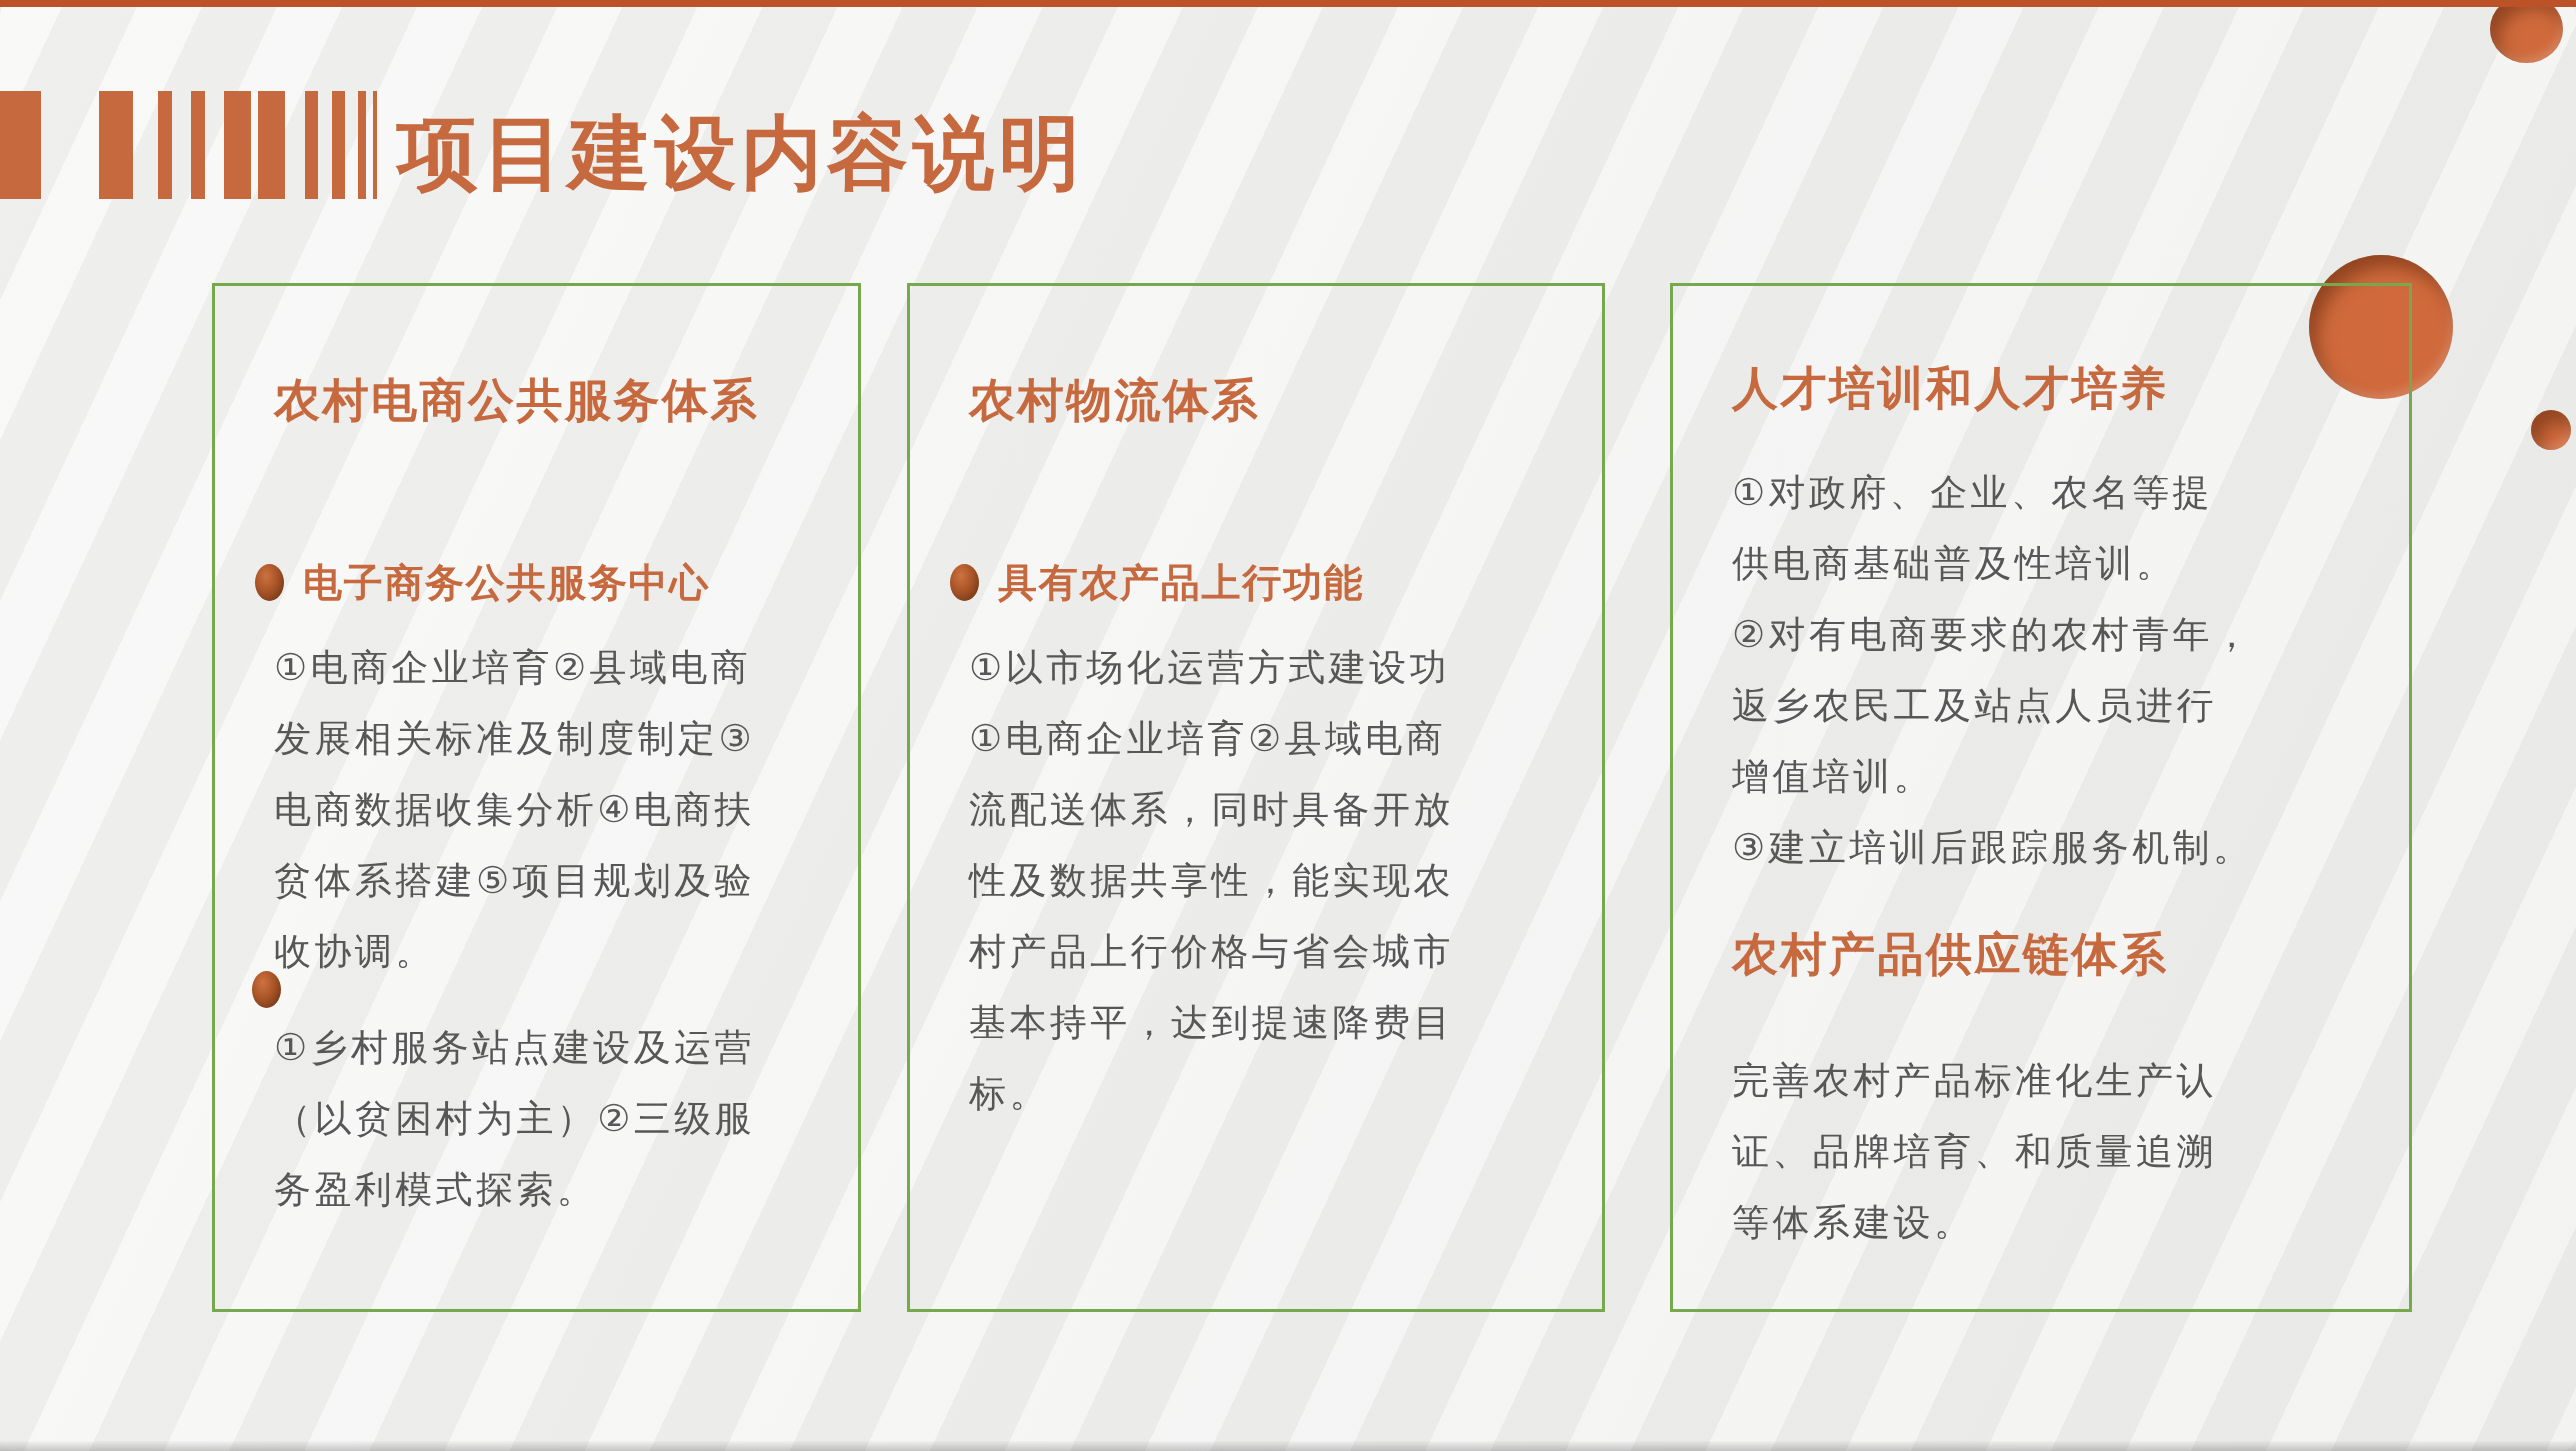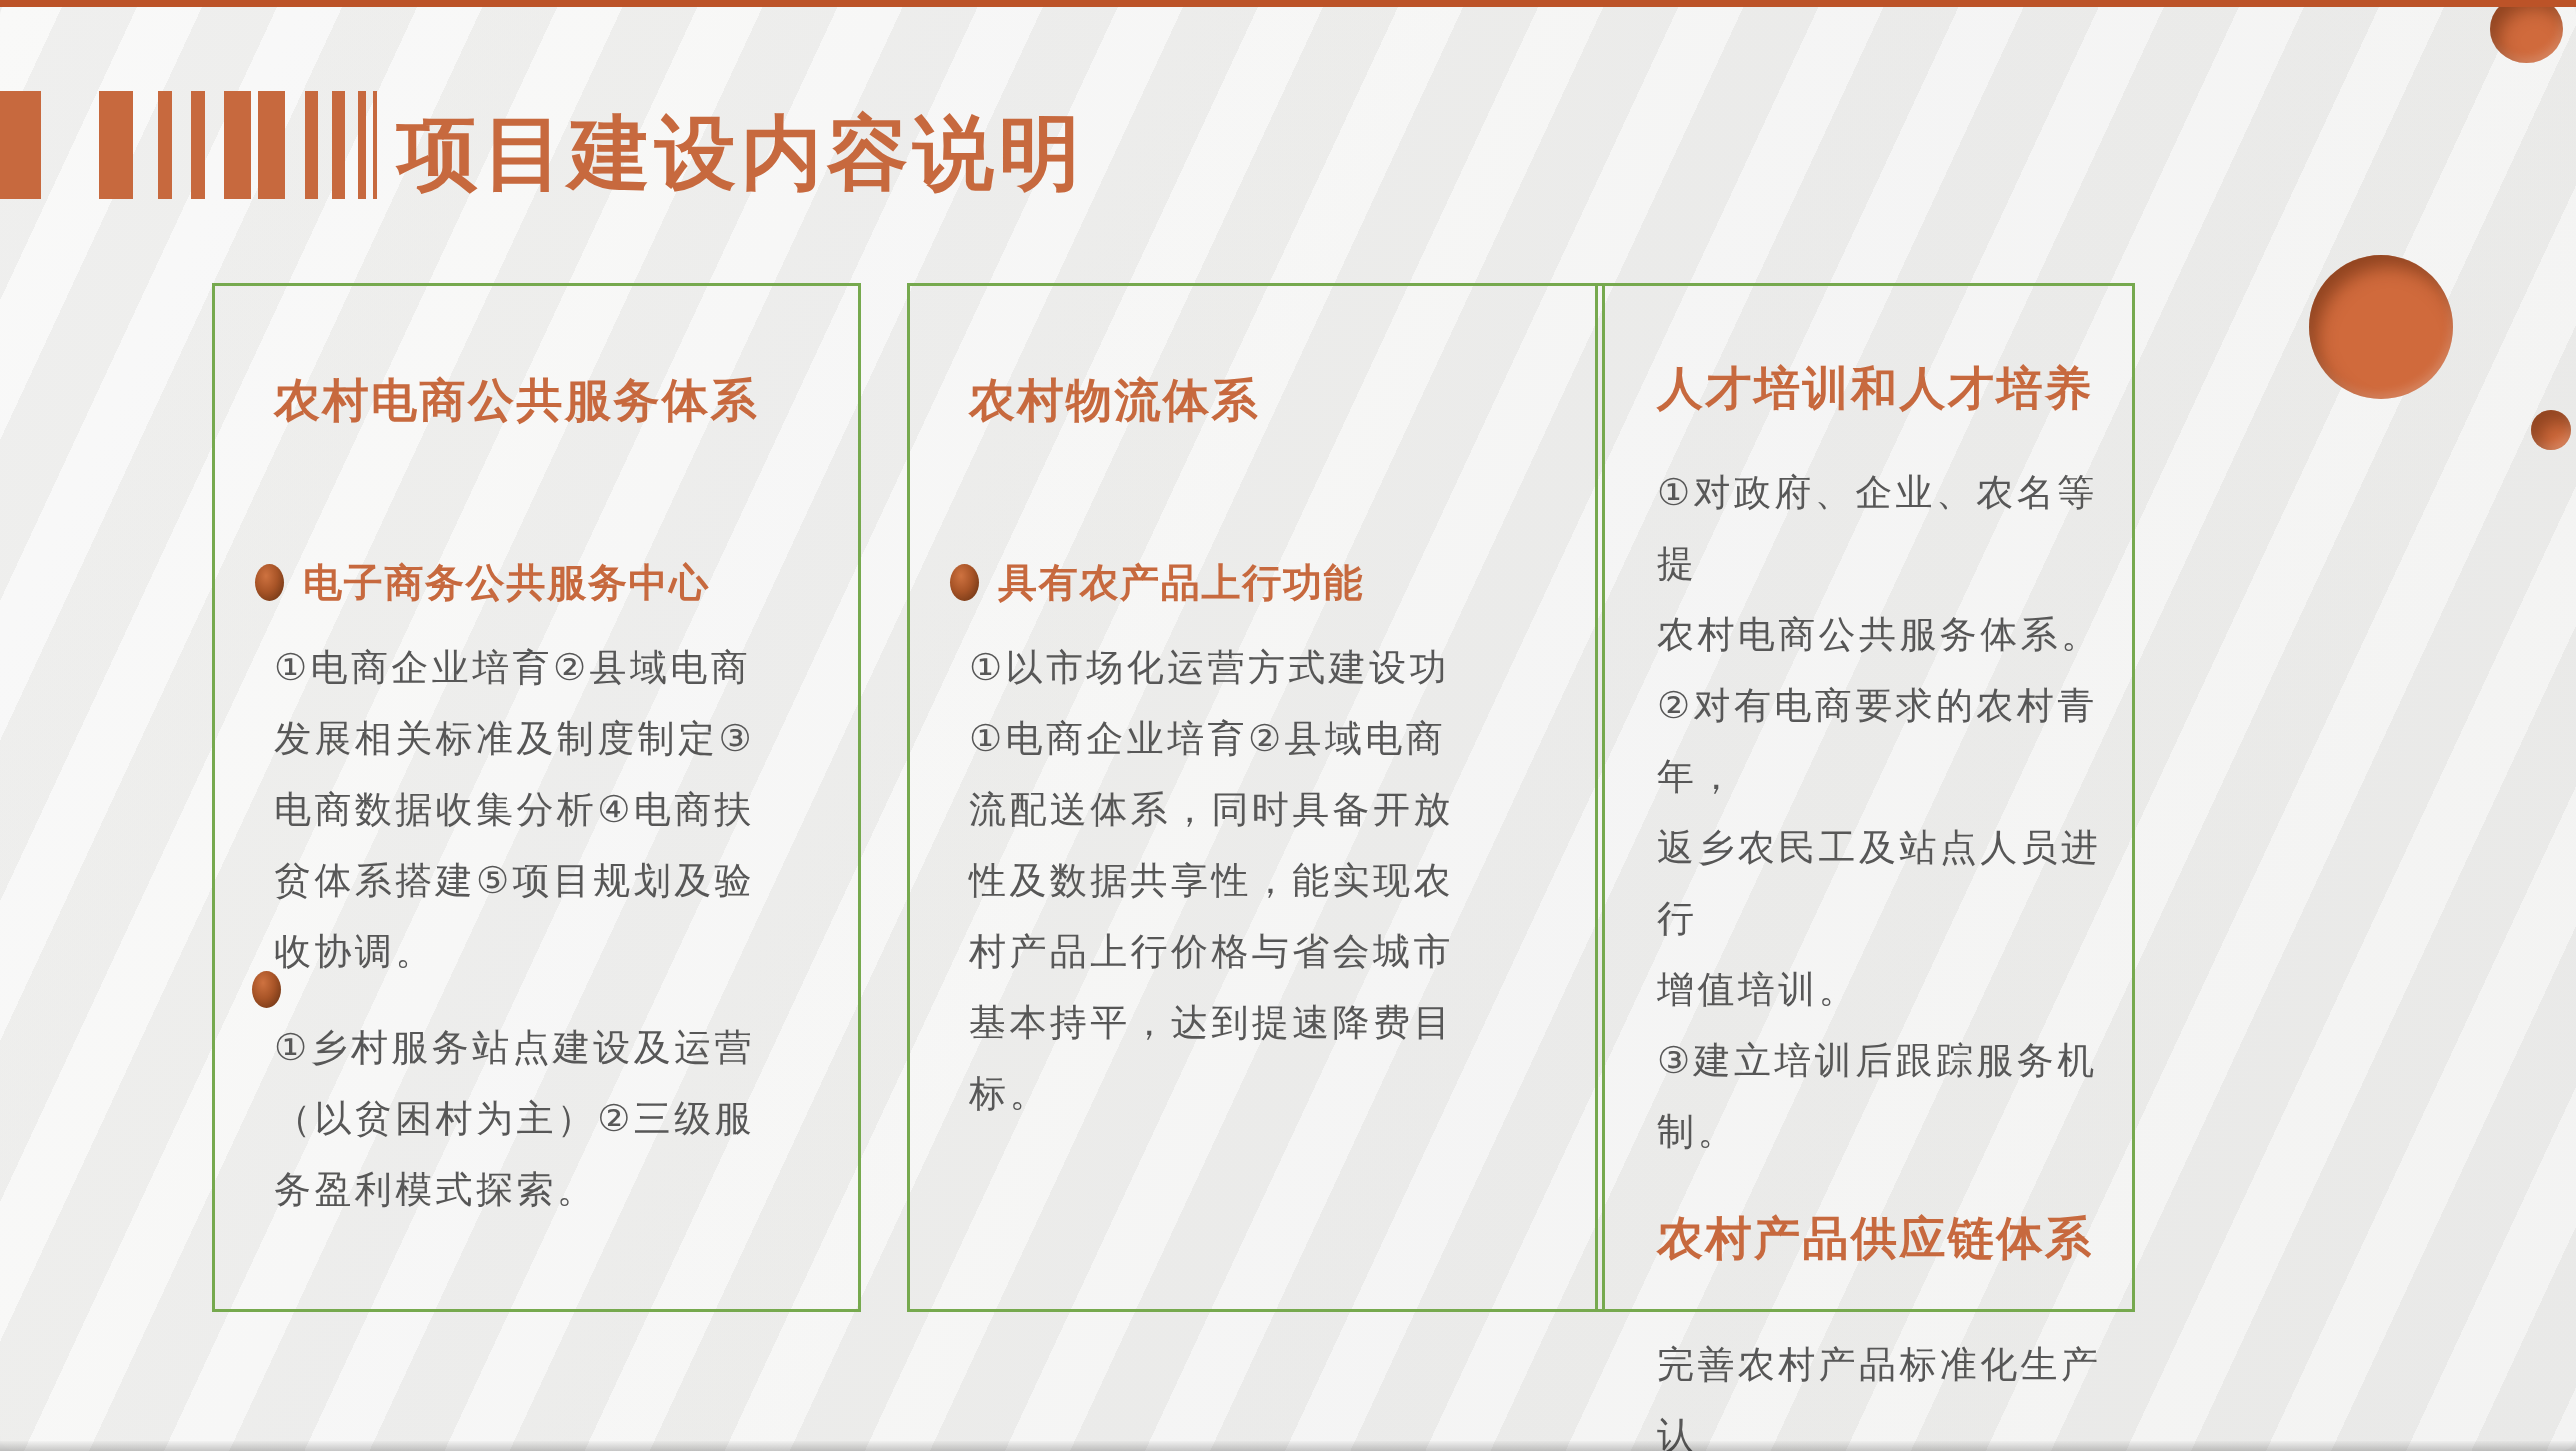--- a/index.html
+++ b/index.html
@@ -46,21 +46,21 @@
   .circle.c2{left:2309px;top:255px;width:144px;height:144px;}
   .circle.c3{left:2531px;top:410px;width:40px;height:40px;}
   
   .box{
     position:absolute;top:283px;height:1029px;box-sizing:border-box;
     border:3.4px solid var(--green,#76a94e);
     padding:0 34px 0 59px;
   }
   .box.b1{left:212px;width:649px;}
   .box.b2{left:907px;width:698px;}
-  .box.b3{left:1595px;width:540px;padding-right:24px;}
+  .box.b3{left:1670px;width:742px;padding-right:24px;}
   .box-header{
     font-size:46px;font-weight:bold;letter-spacing:2.5px;line-height:59px;
     color:var(--accent,#c7693e);margin-top:85px;white-space:nowrap;
   }
   .b3 .box-header{margin-top:73px;}
   .bullet-row{
     display:flex;align-items:center;margin-top:127px;height:51px;
   }
   .bullet-dot{
     width:29px;height:37px;border-radius:50%;flex:0 0 auto;margin-right:18.6px;margin-left:-18.6px;
@@ -147,21 +147,21 @@
 流配送体系，同时具备开放
 性及数据共享性，能实现农
 村产品上行价格与省会城市
 基本持平，达到提速降费目
 标。</div>
   </div>
 
   <div class="box b3">
     <div class="box-header">人才培训和人才培养</div>
     <div class="body-text first">①对政府、企业、农名等提
-农村电商公共服务体系。
+供电商基础普及性培训。
 ②对有电商要求的农村青年，
 返乡农民工及站点人员进行
 增值培训。
 ③建立培训后跟踪服务机制。</div>
     <div class="box-subheader">农村产品供应链体系</div>
     <div class="body-text sub2-body">完善农村产品标准化生产认
 证、品牌培育、和质量追溯
 等体系建设。</div>
   </div>
 

